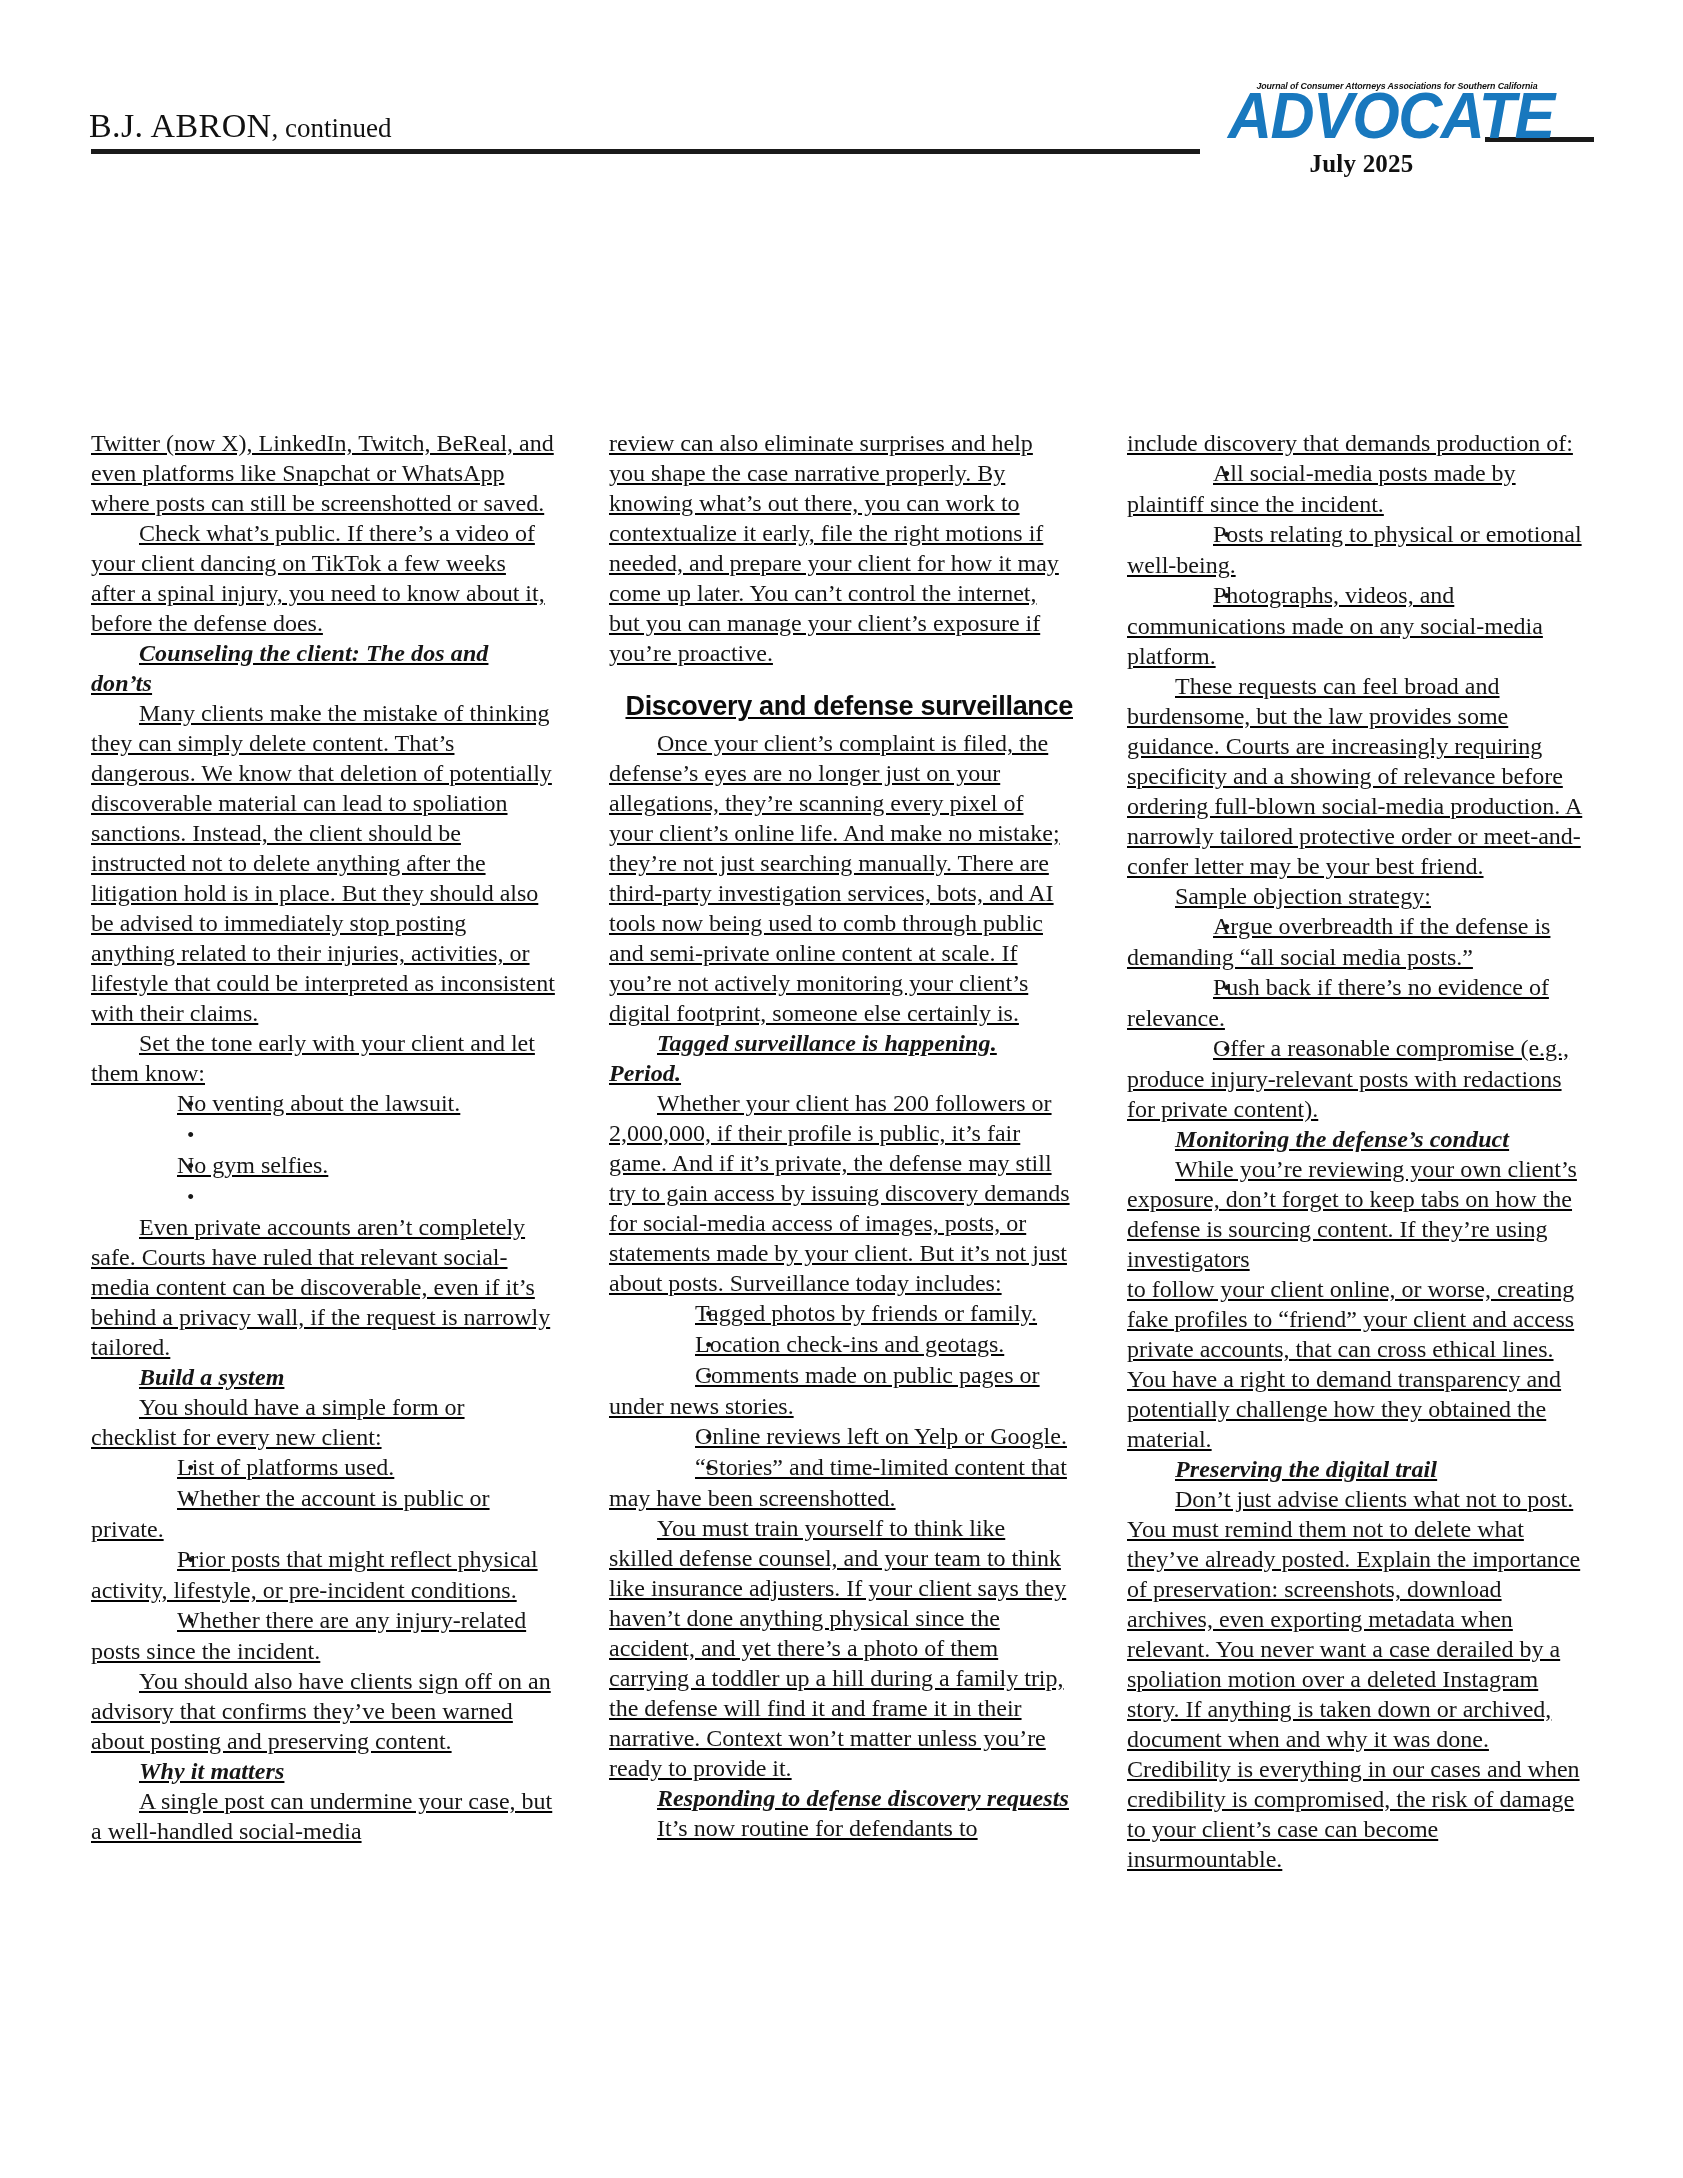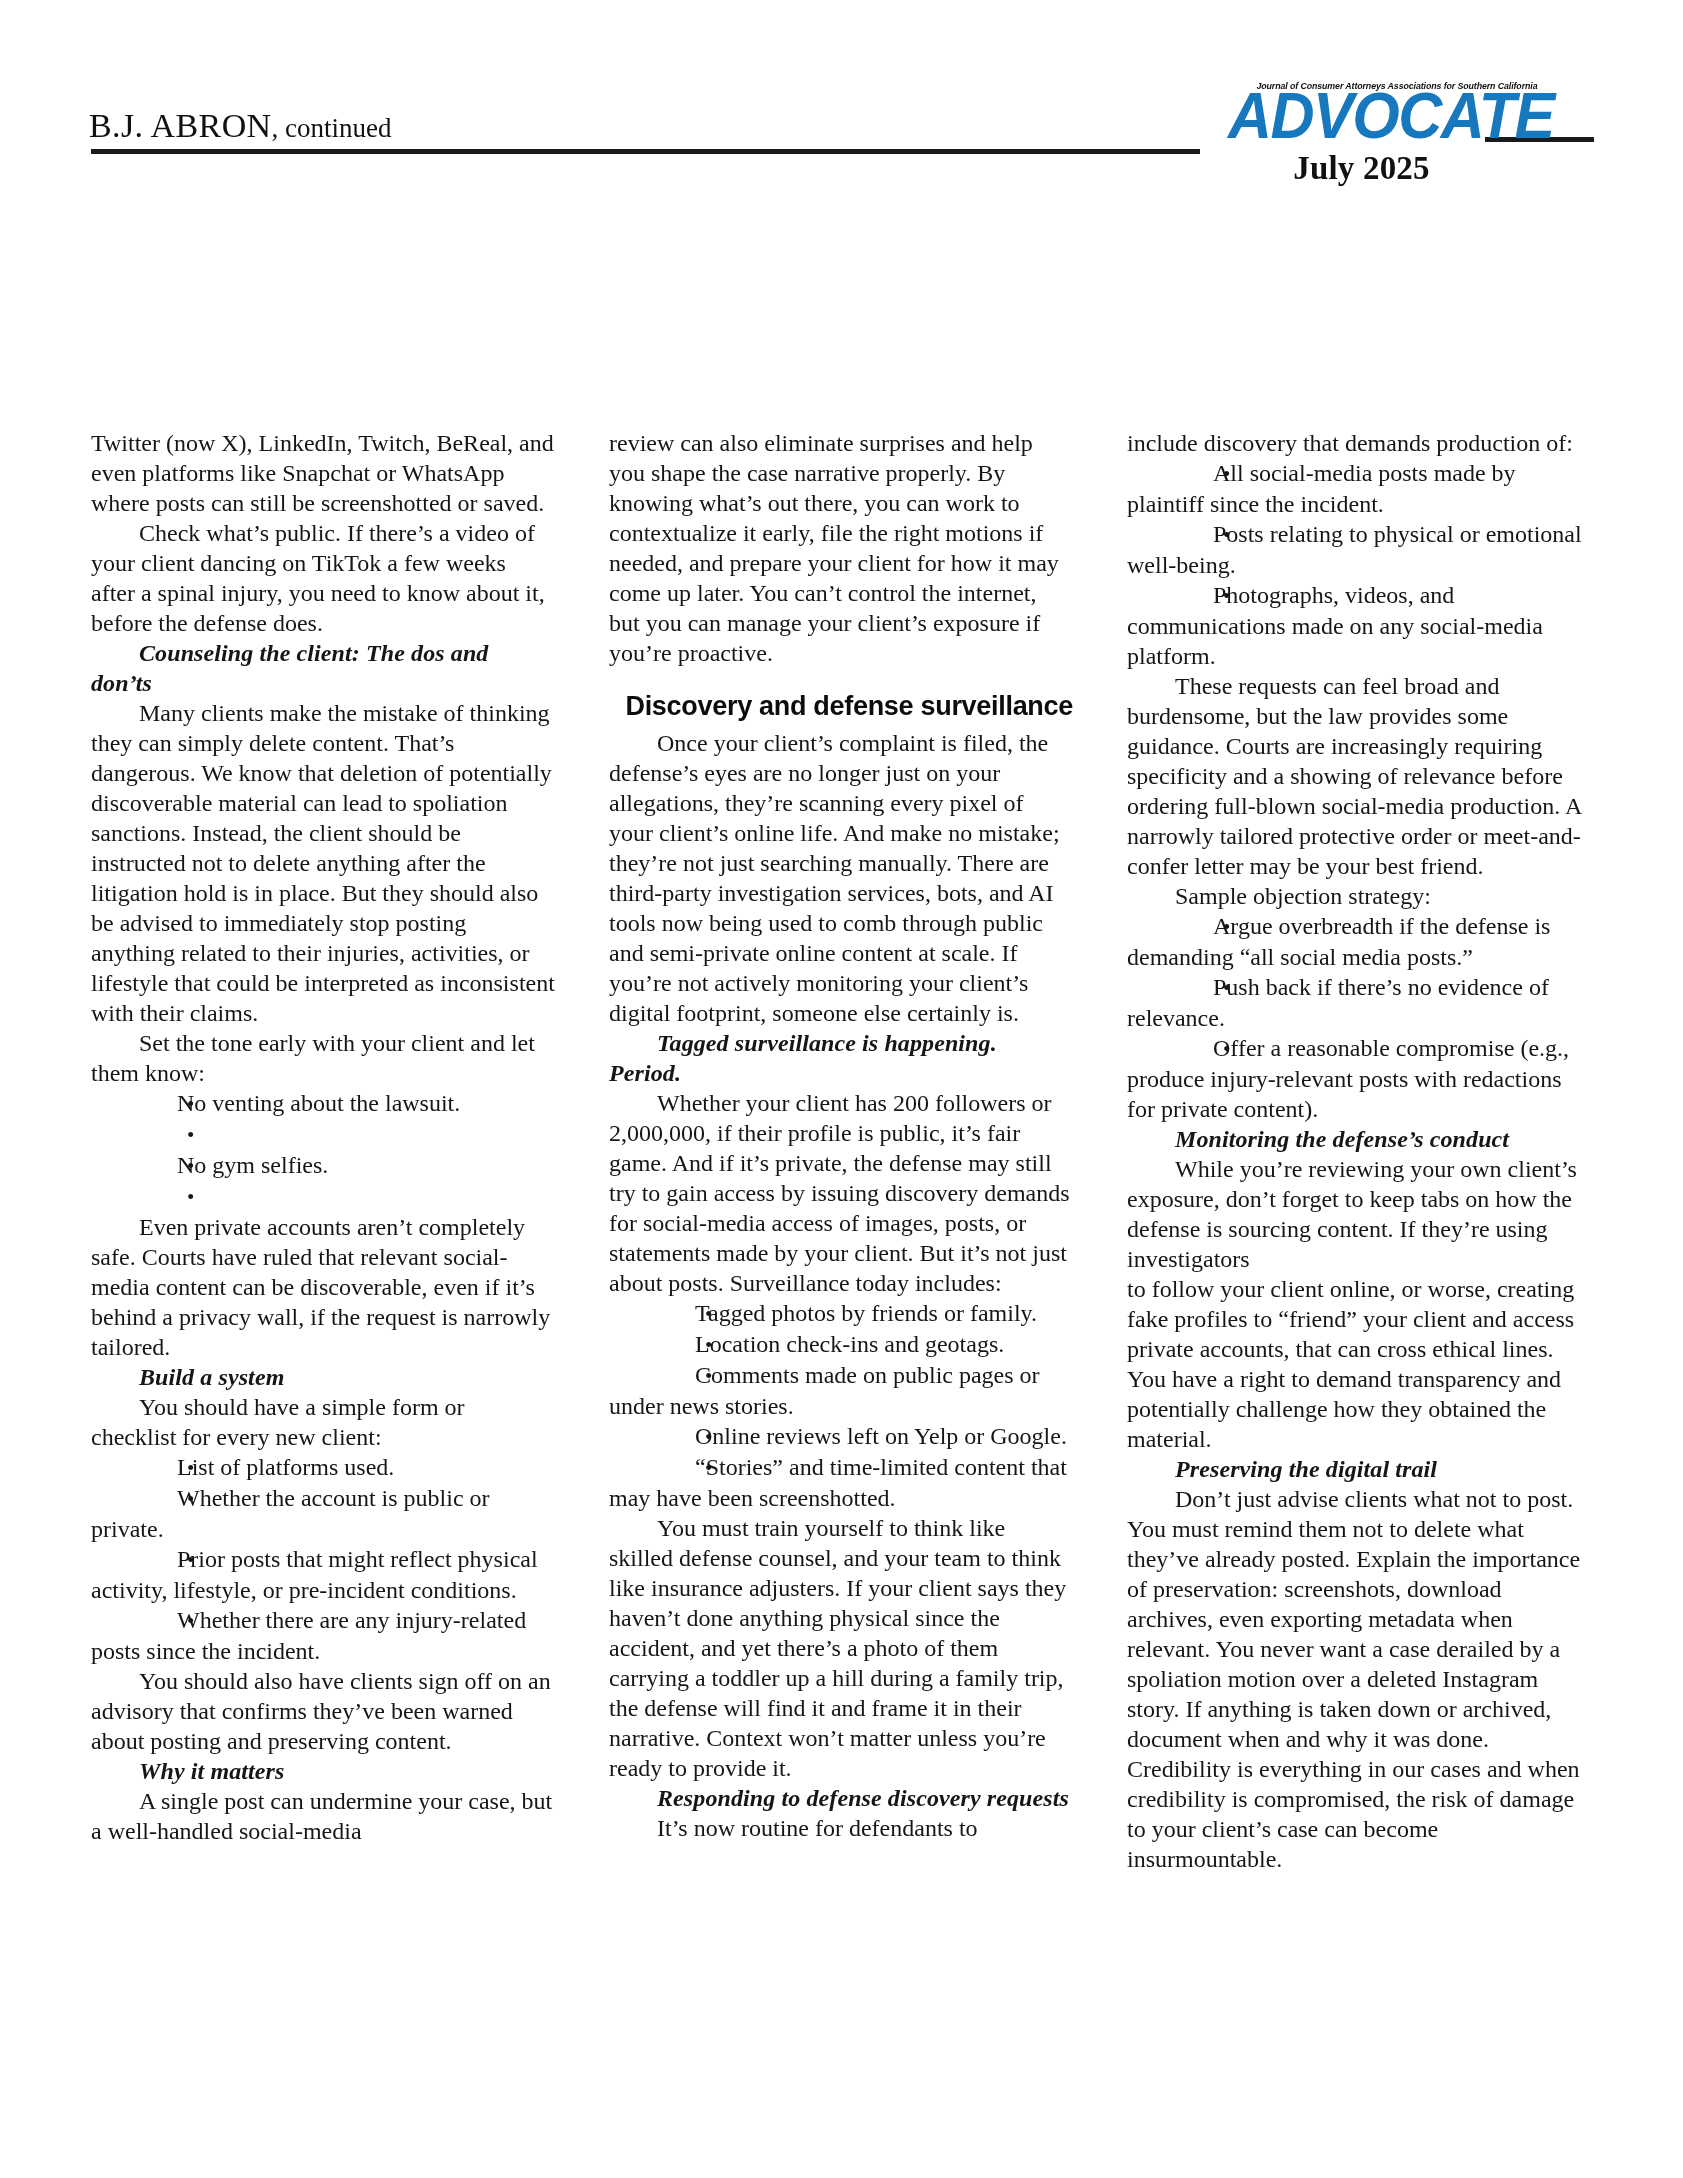--- a/index.html
+++ b/index.html
@@ -82,35 +82,36 @@
     font-size: 61px;
     font-weight: bold;
     font-style: italic;
     color: #1878BE;
     letter-spacing: -1.5px;
     line-height: 0.95;
     transform: scaleY(1.05);
   }
   .logo-date {
     font-family: "Liberation Serif", "DejaVu Serif", serif;
-    font-size: 33px;
+    font-size: 25px;
     font-weight: bold;
     color: #111111;
     margin-top: 4px;
     letter-spacing: 0.2px;
   }
 
   
   .columns {
     position: absolute;
     left: 91px;
     top: 428px;
     width: 1500px;
     display: flex;
     gap: 54px;
+    text-decoration: underline;
   }
   .col {
     width: 465px;
     font-size: 24px;
     line-height: 30px;
     color: #161616;
     text-align: left;
   }
 
   .col p {

